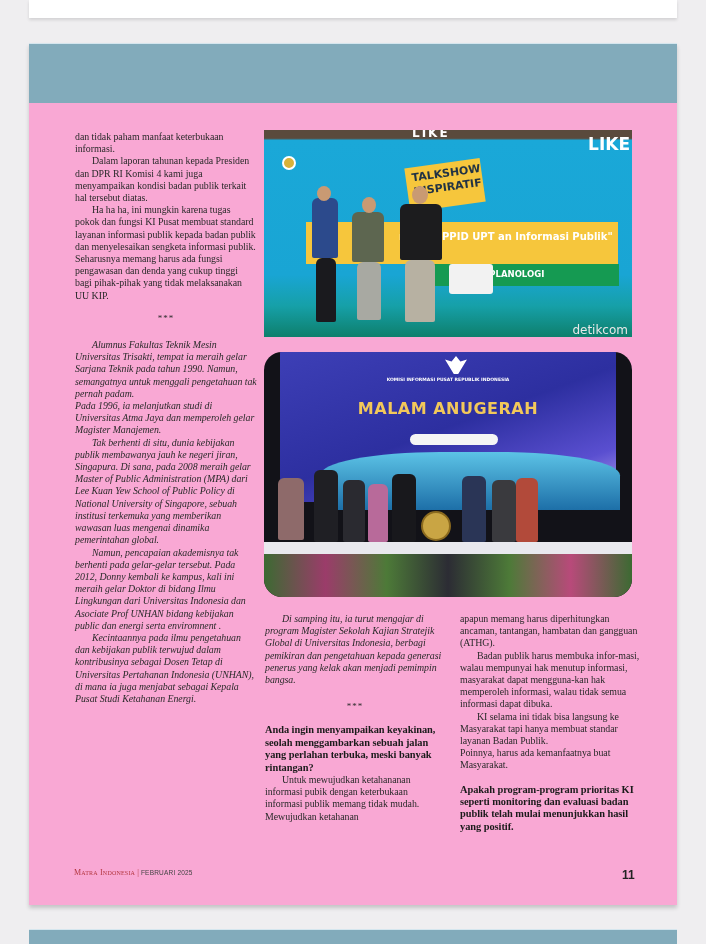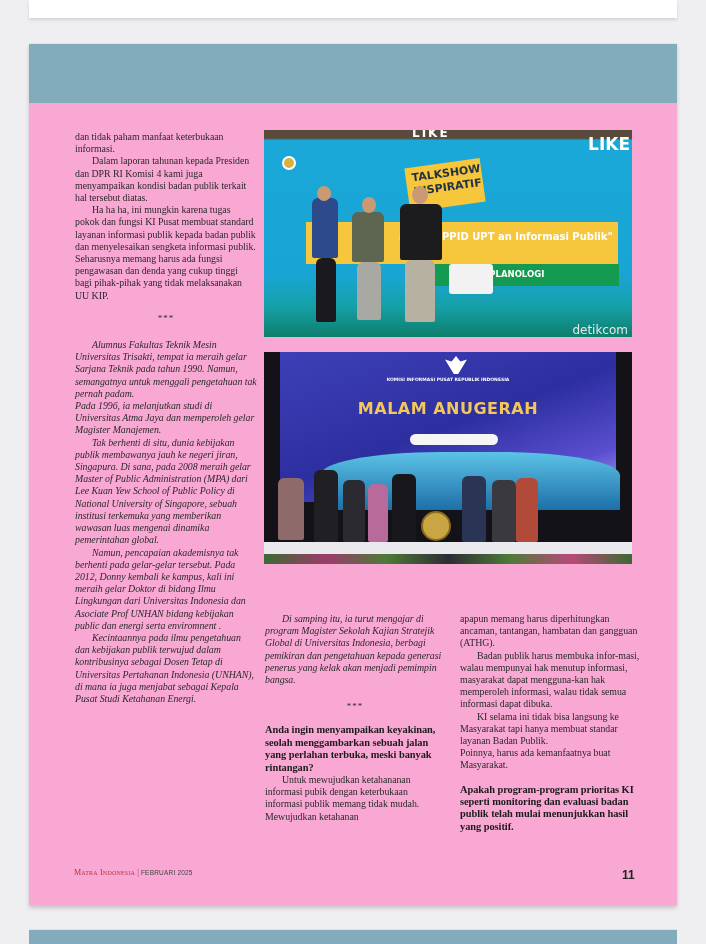--- a/index.html
+++ b/index.html
@@ -17,21 +17,21 @@
   .col .q { font-weight: bold; font-size: 10.4px; line-height: 12.4px; text-indent: 0; margin-top: 12px; color: #1b1b1b; }
   .col .stars { text-align: center; font-size: 9px; margin: 10px 0 15px; letter-spacing: 1px; }
   .col .it { font-style: italic; }
 
   .c1 { left: 46px; top: 88px; width: 182px; }
   .c2 { left: 236px; top: 570px; width: 180px; }
   .c3 { left: 423px; top: 570px; width: 185px; margin-left: 8px; }
 
   .photo { position: absolute; overflow: hidden; }
   .photo1 { left: 235px; top: 87px; width: 368px; height: 207px; background: linear-gradient(180deg,#5a4a3c 0%,#5a4a3c 4%,#1aa8d8 5%,#19a5d4 70%,#16a0a8 85%,#0e7f6c 100%); }
-  .photo2 { left: 235px; top: 309px; width: 368px; height: 212px; background: #121218; }
+  .photo2 { left: 235px; top: 309px; width: 368px; height: 245px; background: #121218; border-radius: 18px; }
 
   .p1-logo { position: absolute; left: 18px; top: 26px; width: 14px; height: 14px; border-radius: 50%; background: #d8b23a; border: 2px solid #fff; }
   .p1-like { position: absolute; right: 2px; top: 4px; color: #fff; font-family: "DejaVu Sans", sans-serif; font-weight: bold; font-size: 17px; }
   .p1-liketop { position: absolute; left: 148px; top: -4px; color: #fff; font-family: "DejaVu Sans", sans-serif; font-weight: bold; font-size: 12px; letter-spacing: 2px; }
   .p1-talk { position: absolute; left: 143px; top: 33px; width: 76px; height: 44px; background: #f6c63c; color: #234; font-family: "DejaVu Sans", sans-serif; font-weight: bold; font-size: 11px; line-height: 14px; padding: 4px 6px; transform: rotate(-8deg); }
   .p1-banner { position: absolute; left: 42px; top: 92px; width: 312px; height: 42px; background: #f6c63c; color: #fff; font-family: "DejaVu Sans", sans-serif; font-weight: bold; font-size: 10px; line-height: 13px; padding: 8px 0 0 93px; }
   .p1-green { position: absolute; left: 155px; top: 134px; width: 200px; height: 22px; background: #159a52; color: #fff; font-family: "DejaVu Sans", sans-serif; font-weight: bold; font-size: 8.5px; padding: 5px 0 0 55px; }
   .p1-detik { position: absolute; right: 4px; bottom: 0px; color: #e8e8e8; font-family: "DejaVu Sans", sans-serif; font-size: 12px; }
   .person { position: absolute; border-radius: 6px 6px 2px 2px; }
   .head { position: absolute; border-radius: 50%; background: #c99a73; }

